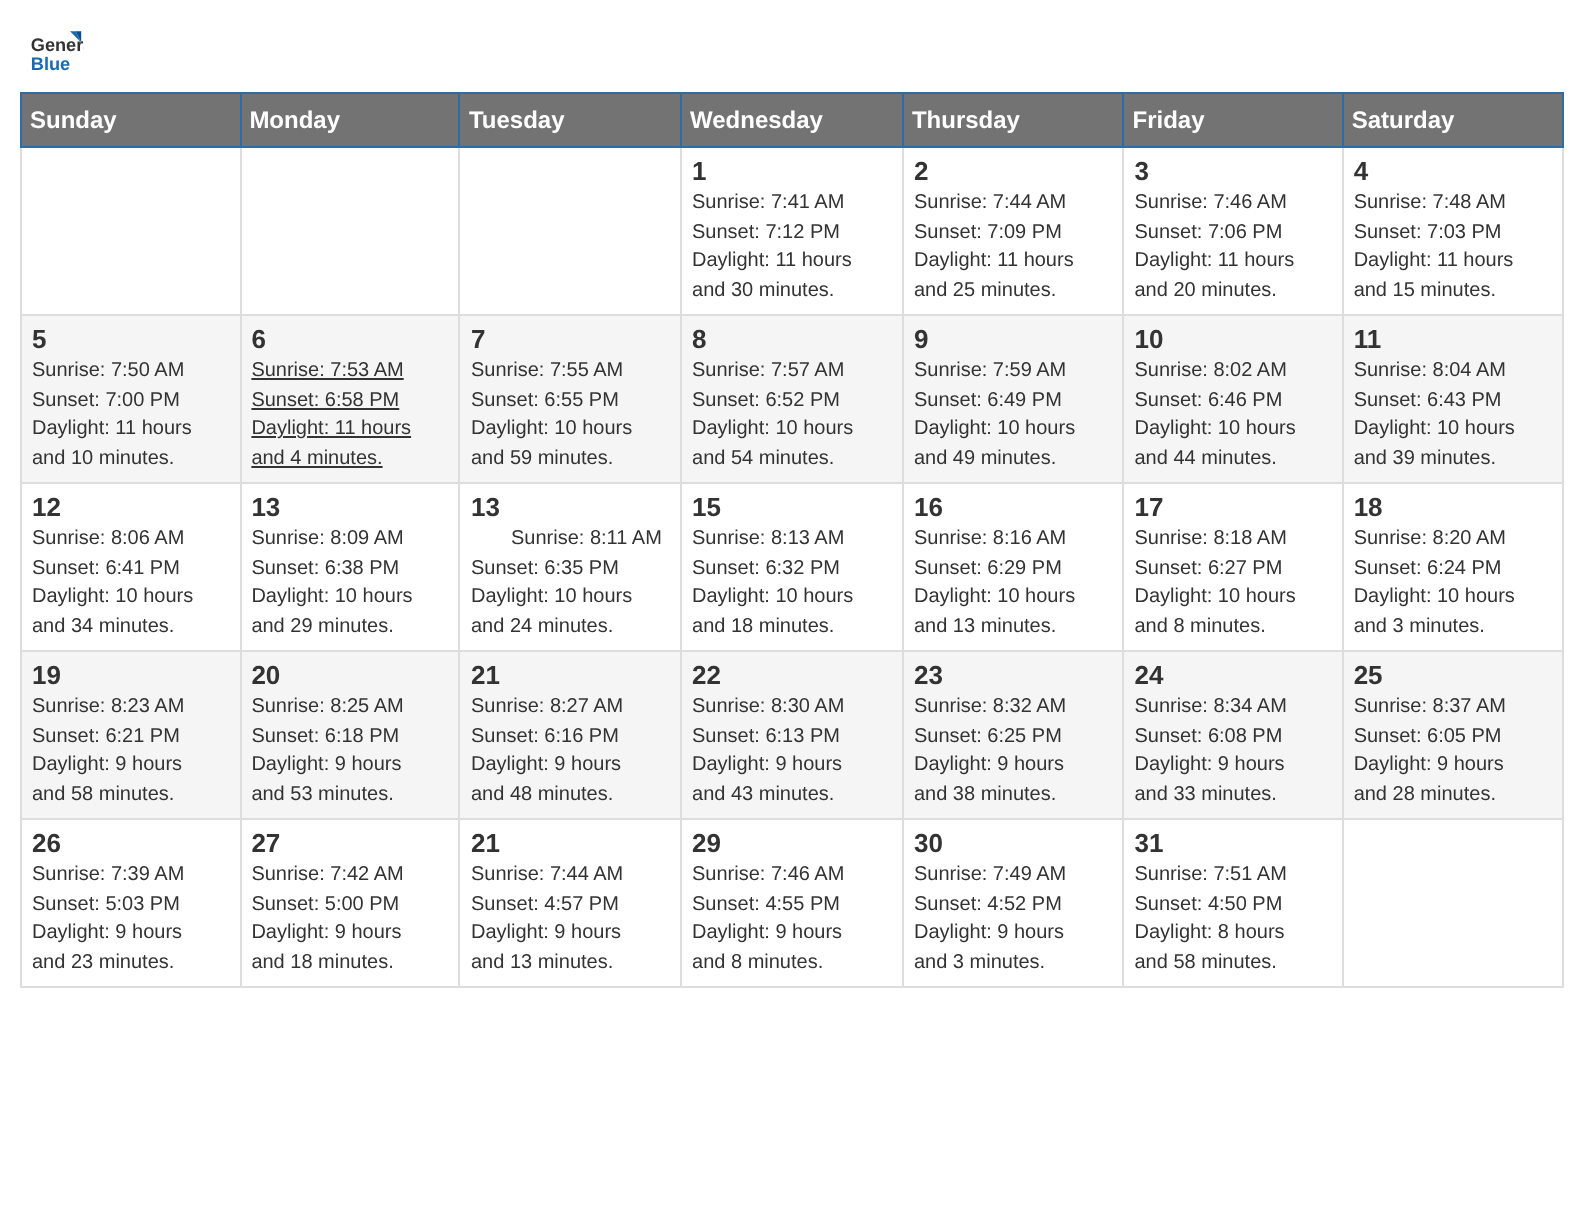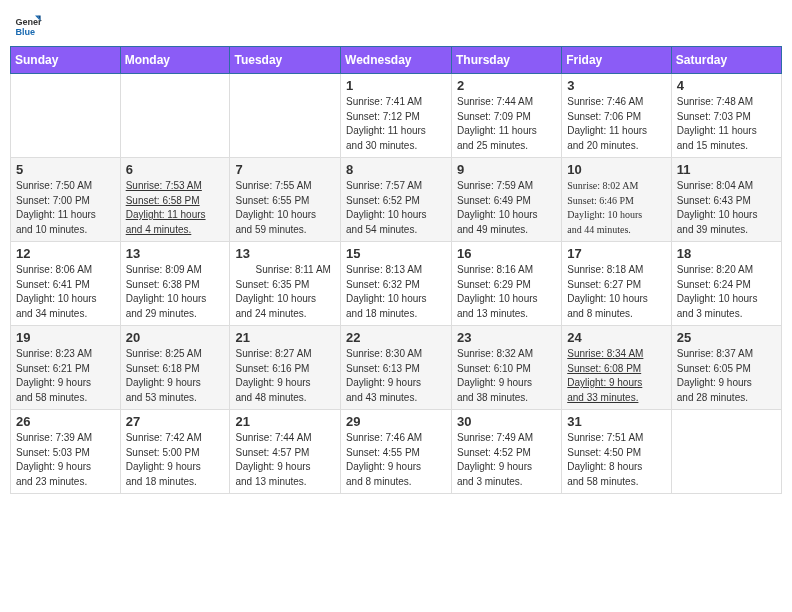--- a/index.html
+++ b/index.html
@@ -38,21 +38,21 @@
     .location {
       font-size: 14px;
       color: #333;
     }
     .calendar {
       width: 100%;
       border-collapse: collapse;
       border: 1px solid #ccc;
     }
     .calendar th {
-      background-color: #8b5cf6;
+      background-color: #737373;
       color: #fff;
       font-size: 12px;
       font-weight: bold;
       padding: 6px 4px;
       text-align: left;
       border: 1px solid #2e6da4;
     }
     .calendar td {
       vertical-align: top;
       padding: 4px 5px;
@@ -148,21 +148,21 @@
 Daylight: 10 hours
 and 59 minutes.</span></td>
         <td><span class="day-number">8</span><span class="cell-text" style="white-space: pre-line; text-align: right;">Sunrise: 7:57 AM
 Sunset: 6:52 PM
 Daylight: 10 hours
 and 54 minutes.</span></td>
         <td><span class="day-number">9</span><span class="cell-text" style="white-space: pre-line;">Sunrise: 7:59 AM
 Sunset: 6:49 PM
 Daylight: 10 hours
 and 49 minutes.</span></td>
-        <td><span class="day-number">10</span><span class="cell-text" style="white-space: pre-line; font-family: Liberation Serif, serif;">Sunrise: 8:02 AM
+        <td><span class="day-number">10</span><span class="cell-text" style="white-space: pre-line;">Sunrise: 8:02 AM
 Sunset: 6:46 PM
 Daylight: 10 hours
 and 44 minutes.</span></td>
         <td><span class="day-number">11</span><span class="cell-text" style="white-space: pre-line;">Sunrise: 8:04 AM
 Sunset: 6:43 PM
 Daylight: 10 hours
 and 39 minutes.</span></td>
       </tr>
       <tr>
         <td><span class="day-number">12</span><span class="cell-text" style="white-space: pre-line;">Sunrise: 8:06 AM
@@ -205,24 +205,24 @@
 and 53 minutes.</span></td>
         <td><span class="day-number">21</span><span class="cell-text" style="white-space: pre-line;">Sunrise: 8:27 AM
 Sunset: 6:16 PM
 Daylight: 9 hours
 and 48 minutes.</span></td>
         <td><span class="day-number">22</span><span class="cell-text" style="white-space: pre-line;">Sunrise: 8:30 AM
 Sunset: 6:13 PM
 Daylight: 9 hours
 and 43 minutes.</span></td>
         <td><span class="day-number">23</span><span class="cell-text" style="white-space: pre-line;">Sunrise: 8:32 AM
-Sunset: 6:10 PM
+Sunset: 6:25 PM
 Daylight: 9 hours
 and 38 minutes.</span></td>
-        <td><span class="day-number">24</span><span class="cell-text" style="white-space: pre-line; text-decoration: underline;">Sunrise: 8:34 AM
+        <td><span class="day-number">24</span><span class="cell-text" style="white-space: pre-line;">Sunrise: 8:34 AM
 Sunset: 6:08 PM
 Daylight: 9 hours
 and 33 minutes.</span></td>
         <td><span class="day-number">25</span><span class="cell-text" style="white-space: pre-line;">Sunrise: 8:37 AM
 Sunset: 6:05 PM
 Daylight: 9 hours
 and 28 minutes.</span></td>
       </tr>
       <tr>
         <td><span class="day-number">26</span><span class="cell-text" style="white-space: pre-line;">Sunrise: 7:39 AM

